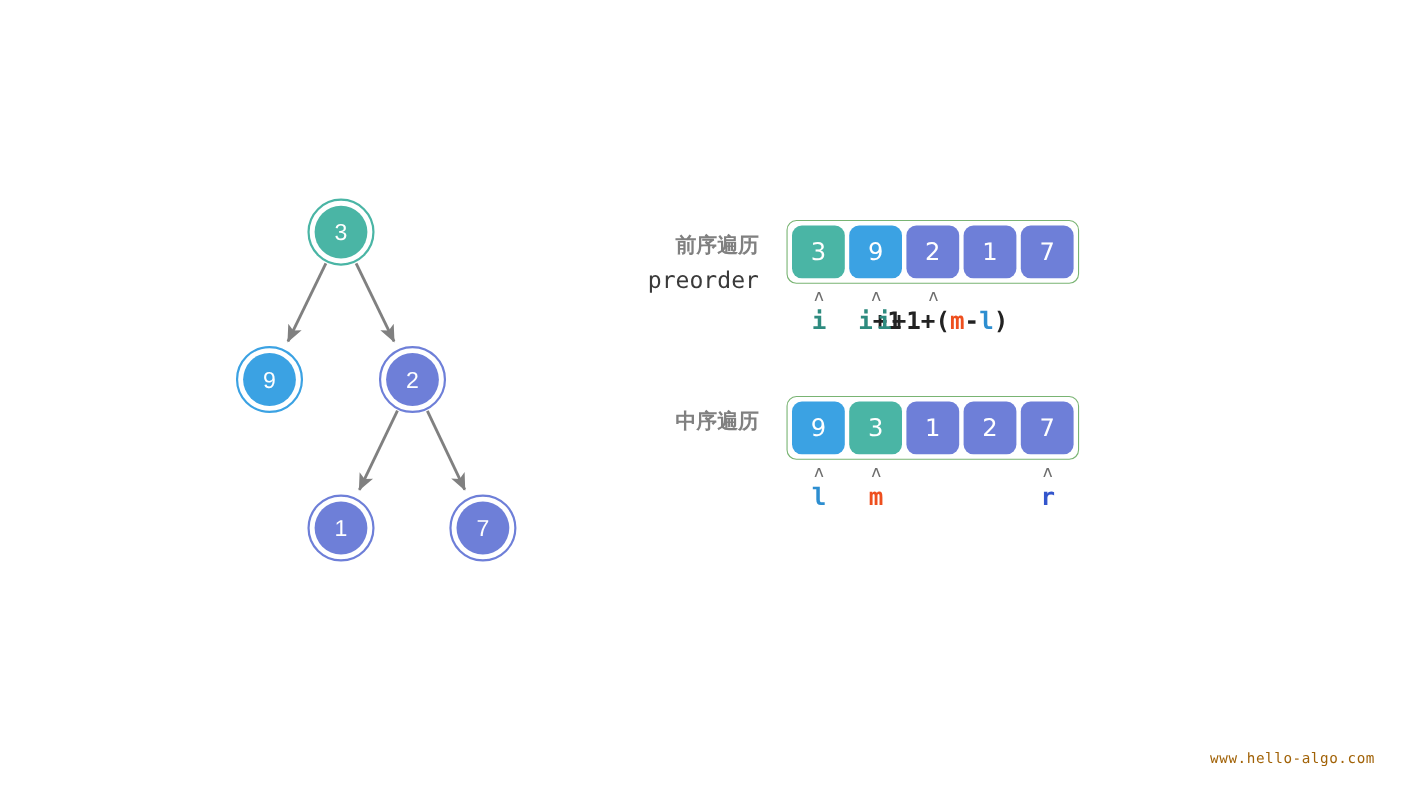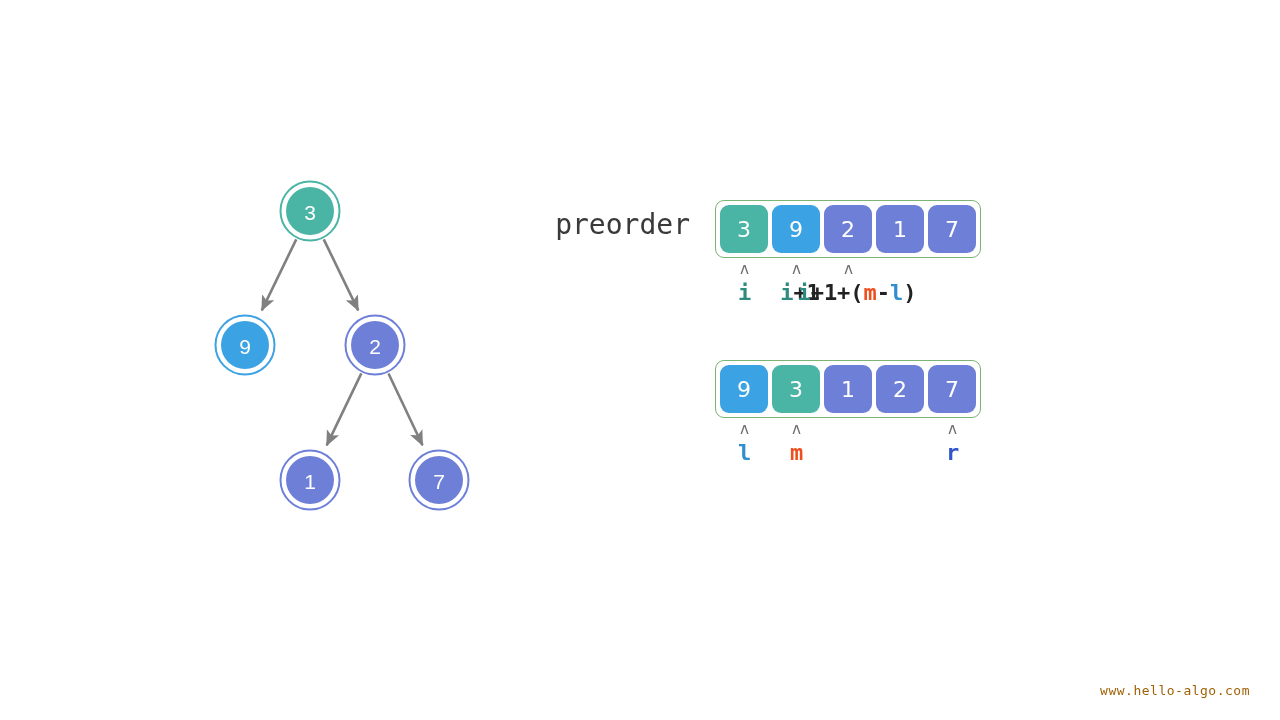--- a/index.html
+++ b/index.html
@@ -59,21 +59,21 @@
   .label-cn {
     font-family: "DejaVu Sans", sans-serif;
     font-size: 19px;
     font-weight: bold;
     color: #808080;
     line-height: 30px;
     white-space: nowrap;
   }
   .label-en {
     font-family: "DejaVu Sans Mono", monospace;
-    font-size: 28px;
+    font-size: 21px;
     color: #3a3a3a;
     line-height: 34px;
     white-space: nowrap;
   }
 
   .array-wrap {
     position: absolute;
     left: 175px;
     top: 0;
   }
@@ -175,20 +175,21 @@
           <circle cx="259" cy="320" r="24" fill="#6e7fd8"></circle>
           <text x="259" y="321" class="node-text">7</text>
         </g>
       </g>
   </svg>
 
   <div class="panel">
 
     <div class="row">
       <div class="labels">
+        <div class="label-cn">前序遍历</div>
         <div class="label-en">preorder</div>
       </div>
       <div class="array-wrap">
         <div class="array-box" id="preorder-cells">
             <div class="cell" style="background: rgb(74, 181, 165);">3</div>
             <div class="cell" style="background: rgb(59, 162, 227);">9</div>
             <div class="cell" style="background: rgb(110, 127, 216);">2</div>
             <div class="cell" style="background: rgb(110, 127, 216);">1</div>
             <div class="cell" style="background: rgb(110, 127, 216);">7</div>
           </div>
@@ -198,20 +199,21 @@
             <div class="caret" style="left: 81.5px;">ʌ</div>
             <div class="ptr-label" style="left: 85px;"><span style="color: rgb(46, 139, 127);">i</span><span style="color: rgb(34, 34, 34);">+1</span></div>
             <div class="caret" style="left: 133.5px;">ʌ</div>
             <div class="ptr-label" style="left: 142px;"><span style="color: rgb(46, 139, 127);">i</span><span style="color: rgb(34, 34, 34);">+1+(</span><span style="color: rgb(238, 79, 30);">m</span><span style="color: rgb(34, 34, 34);">-</span><span style="color: rgb(45, 142, 208);">l</span><span style="color: rgb(34, 34, 34);">)</span></div>
           </div>
       </div>
     </div>
 
     <div class="row">
       <div class="labels">
+        <div class="label-cn">中序遍历</div>
       </div>
       <div class="array-wrap">
         <div class="array-box" id="inorder-cells">
             <div class="cell" style="background: rgb(59, 162, 227);">9</div>
             <div class="cell" style="background: rgb(74, 181, 165);">3</div>
             <div class="cell" style="background: rgb(110, 127, 216);">1</div>
             <div class="cell" style="background: rgb(110, 127, 216);">2</div>
             <div class="cell" style="background: rgb(110, 127, 216);">7</div>
           </div>
         <div class="pointer-layer" id="inorder-pointers">

